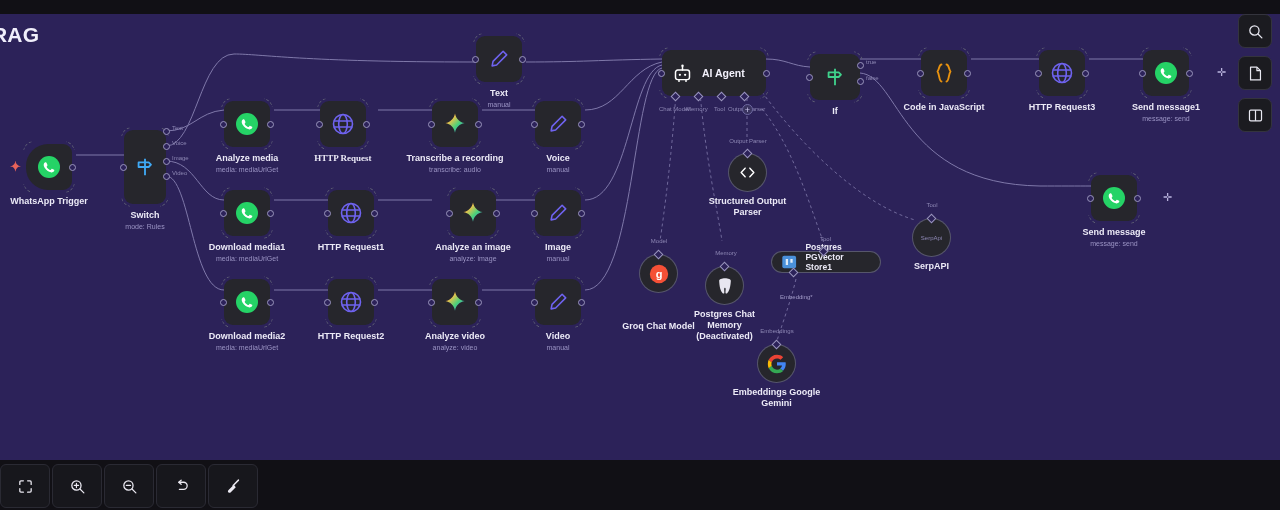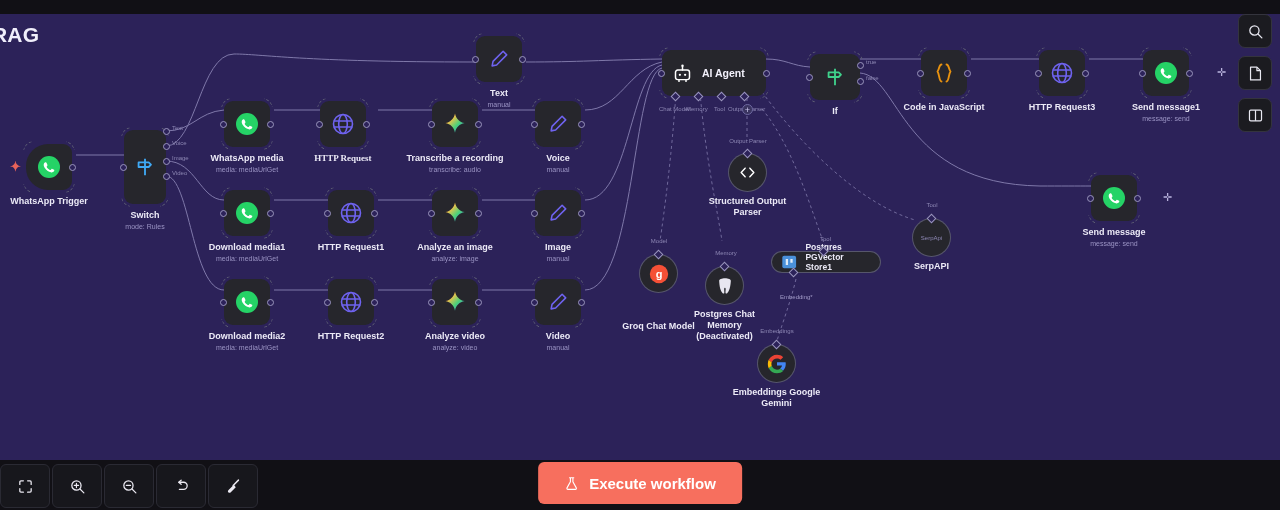--- a/index.html
+++ b/index.html
@@ -254,21 +254,21 @@
 
     <div class="node" style="left:224px; top:87px;">
       <div class="nbox dashed">
         <svg class="icon" width="24" height="24" viewBox="0 0 24 24">
           <circle cx="12" cy="12" r="11" fill="#25D366"></circle>
           <path d="M8.6 7.3c-.3 0-.7.1-1 .5-.4.4-.9 1-.9 2.2 0 1.3.9 2.5 1 2.7.1.2 1.8 3 4.5 4 2.2.9 2.7.7 3.2.6.5-.1 1.5-.6 1.7-1.2.2-.6.2-1.1.2-1.2-.1-.1-.2-.2-.5-.3-.3-.1-1.5-.7-1.7-.8-.2-.1-.4-.1-.6.1-.2.3-.6.8-.8 1-.1.2-.3.2-.5.1-.3-.1-1.1-.4-2.1-1.3-.8-.7-1.3-1.5-1.4-1.8-.2-.3 0-.4.1-.5l.4-.5c.1-.2.2-.3.2-.5.1-.2 0-.4 0-.5 0-.2-.6-1.4-.8-1.9-.2-.5-.4-.4-.5-.5z" fill="#fff"></path>
         </svg>
         <div class="port in"></div>
         <div class="port out"></div>
       </div>
-      <div class="nlabel">WhatsApp media</div>
+      <div class="nlabel">Analyze media</div>
       <div class="nsub">media: mediaUrlGet</div>
     </div>
 
     <div class="node" style="left:224px; top:176px;">
       <div class="nbox dashed">
         <svg class="icon" width="24" height="24" viewBox="0 0 24 24">
           <circle cx="12" cy="12" r="11" fill="#25D366"></circle>
           <path d="M8.6 7.3c-.3 0-.7.1-1 .5-.4.4-.9 1-.9 2.2 0 1.3.9 2.5 1 2.7.1.2 1.8 3 4.5 4 2.2.9 2.7.7 3.2.6.5-.1 1.5-.6 1.7-1.2.2-.6.2-1.1.2-1.2-.1-.1-.2-.2-.5-.3-.3-.1-1.5-.7-1.7-.8-.2-.1-.4-.1-.6.1-.2.3-.6.8-.8 1-.1.2-.3.2-.5.1-.3-.1-1.1-.4-2.1-1.3-.8-.7-1.3-1.5-1.4-1.8-.2-.3 0-.4.1-.5l.4-.5c.1-.2.2-.3.2-.5.1-.2 0-.4 0-.5 0-.2-.6-1.4-.8-1.9-.2-.5-.4-.4-.5-.5z" fill="#fff"></path>
         </svg>
         <div class="port in"></div>
@@ -343,21 +343,21 @@
             </defs>
           <path d="M12 1.5c.9 5 4.6 8.7 9.6 9.6-5 .9-8.7 4.6-9.6 9.6-.9-5-4.6-8.7-9.6-9.6 5-.9 8.7-4.6 9.6-9.6z" fill="url(#g1)"></path>
         </svg>
         <div class="port in"></div>
         <div class="port out"></div>
       </div>
       <div class="nlabel">Transcribe a recording</div>
       <div class="nsub">transcribe: audio</div>
     </div>
 
-    <div class="node" style="left:432px; top:176px;">
+    <div class="node" style="left:450px; top:176px;">
       <div class="nbox dashed">
         <svg class="icon" width="24" height="24" viewBox="0 0 24 24">
           <defs>
               <linearGradient id="g2" x1="0" y1="0" x2="1" y2="1">
             <stop offset="0%" stop-color="#f04b4b"></stop>
                 <stop offset="30%" stop-color="#f0c24b"></stop>
             <stop offset="60%" stop-color="#4bd17a"></stop>
                 <stop offset="100%" stop-color="#3b7bf0"></stop>
           </linearGradient>
             </defs>
@@ -653,24 +653,15 @@
         </svg>
       </div>
       <div class="tbtn">
         <svg class="icon" width="17" height="17" viewBox="0 0 24 24">
           <path d="M19 3l-7.5 7.5" stroke="#eceaf2" stroke-width="2" stroke-linecap="round"></path>
           <path d="M12.5 9.5L5 17c-1.2 1.2-1.2 2.6 0 3.4 1 .7 2.3.5 3.2-.4l7-7z" fill="#eceaf2"></path>
         </svg>
       </div>
     </div>
 
-    <div class="execwrap">
-      <div class="ghost">في ضبط السكريبت</div>
-      <button class="exec">
-        <svg class="icon" width="15" height="15" viewBox="0 0 24 24">
-          <path d="M10 2.8v6.4L4.6 19a1.6 1.6 0 0 0 1.4 2.4h12a1.6 1.6 0 0 0 1.4-2.4L14 9.2V2.8M8.6 2.8h6.8" fill="none" stroke="#fff" stroke-width="1.8" stroke-linecap="round" stroke-linejoin="round"></path>
-        </svg>
-        <span>Execute workflow</span>
-      </button>
-    </div>
   </div>
 
 </div>
 
 </body></html>

